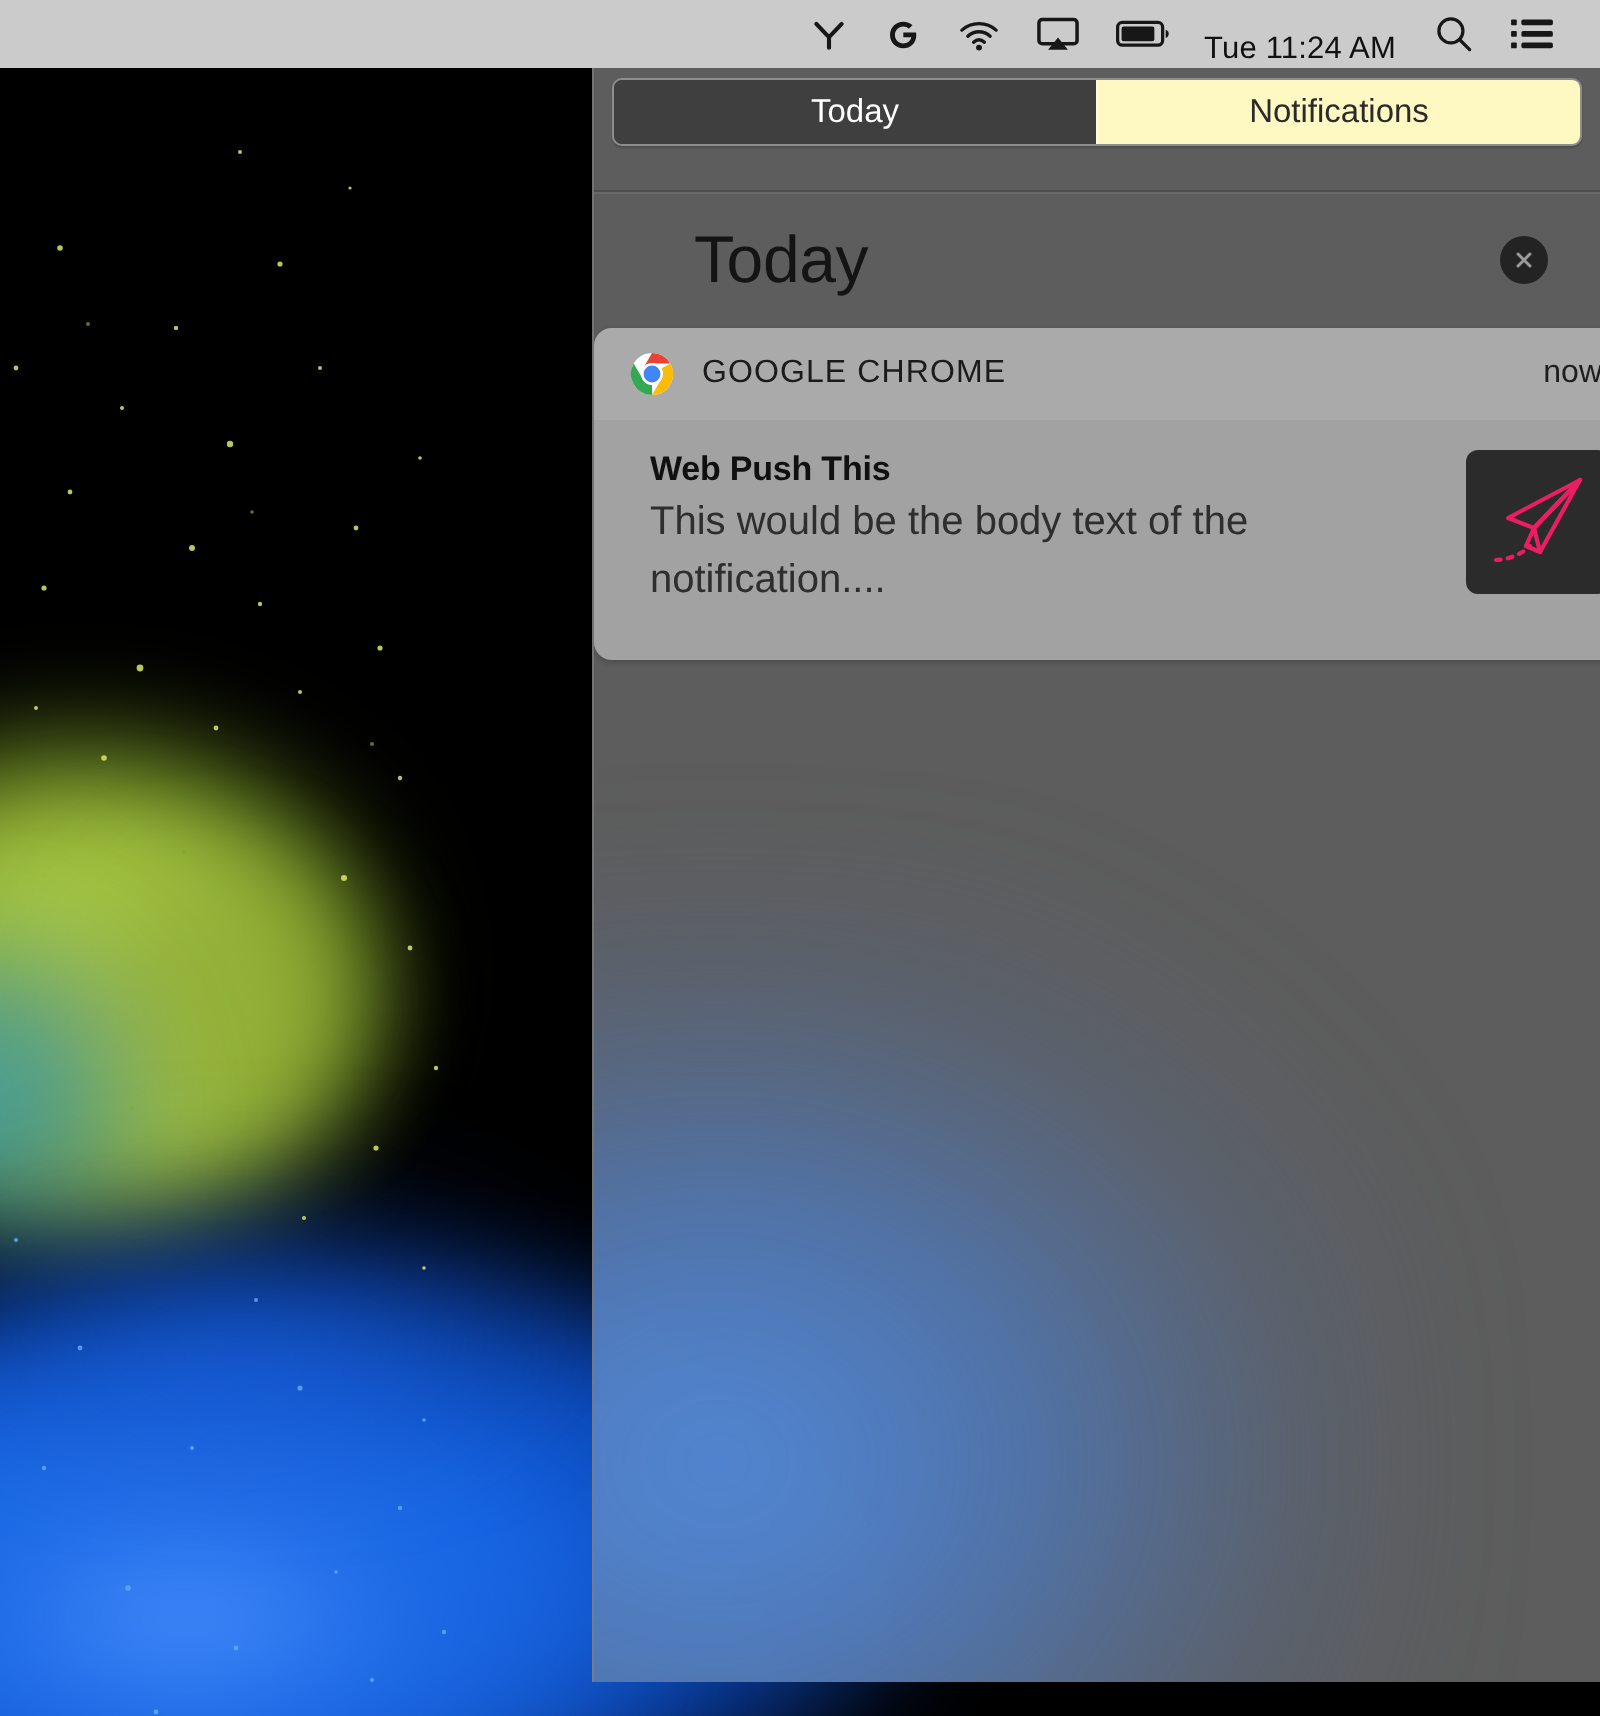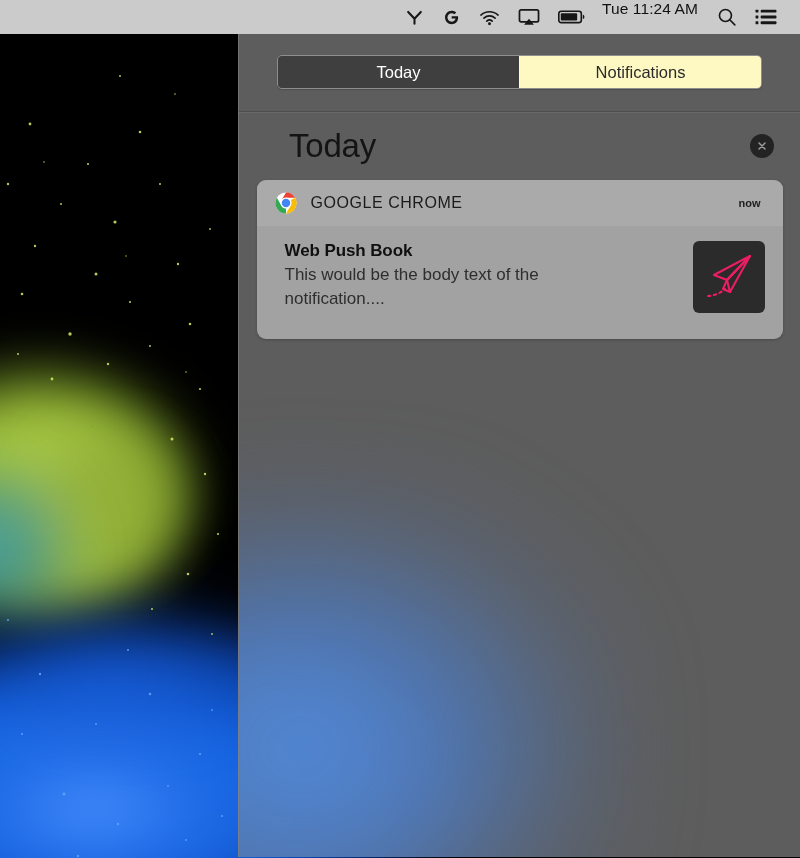--- a/index.html
+++ b/index.html
@@ -40,21 +40,21 @@
     pointer-events: none;
   }
 
   
   #menubar {
     position: absolute;
     left: 0; top: 0;
     width: 800px; height: 34px;
     background: #cbcbcb;
     display: flex;
-    align-items: flex-start;
+    align-items: flex-end;
     justify-content: flex-end;
     box-sizing: border-box;
     padding-right: 14px;
     z-index: 40;
   }
   .mb-item {
     display: flex;
     align-items: center;
     justify-content: center;
     height: 34px;
@@ -65,22 +65,22 @@
     font-size: 15.5px;
     color: #111;
     letter-spacing: 0.1px;
     padding: 0 10px 0 8px;
     white-space: nowrap;
   }
 
   
   #notification-center {
     position: absolute;
-    right: 0; top: 33px;
-    width: 562px;
+    right: 0; top: 17px;
+    width: 504px;
     height: 824px;
     background: rgba(108,108,108,0.86);
     backdrop-filter: blur(28px);
     -webkit-backdrop-filter: blur(28px);
     border-left: 1px solid rgba(255,255,255,0.14);
     box-sizing: border-box;
     overflow: hidden;
     z-index: 30;
   }
   
@@ -192,44 +192,43 @@
     margin-right: 14px;
     flex: 0 0 auto;
   }
   #app-name {
     font-size: 16px;
     color: #1b1b1b;
     letter-spacing: 0.55px;
     flex: 1;
   }
   #card-time {
-    font-size: 11px;
+    font-size: 16px;
     color: #1e1e1e;
-    font-weight: bold;
   }
   #card-body {
     display: flex;
     padding: 13px 18px 26px 28px;
     box-sizing: border-box;
   }
   #card-text { flex: 1; padding-right: 14px; min-width: 0; }
   #notif-title {
     font-size: 17px;
     font-weight: bold;
     color: #101010;
     line-height: 1.42;
     letter-spacing: -0.1px;
   }
   #notif-site {
     font-size: 17px;
     color: #1b1b1b;
     line-height: 1.42;
   }
   #notif-body {
-    font-size: 17px;
+    font-size: 20px;
     color: #2e2e2e;
     line-height: 1.43;
     max-width: 330px;
   }
   #notif-image {
     width: 72px; height: 72px;
     flex: 0 0 auto;
     border-radius: 6px;
     background: #2b2b2b;
     display: flex;
@@ -358,21 +357,21 @@
             <path d="M24 47 A23 23 0 0 1 4.08 12.5 L14.02 29.75 A11.5 11.5 0 0 0 24 35.5 Z" fill="#34a853"></path>
             <circle cx="24" cy="24" r="12" fill="#ffffff"></circle>
             <circle cx="24" cy="24" r="9.2" fill="#4285f4"></circle>
           </svg>
           <div id="app-name">GOOGLE CHROME</div>
           <div id="card-time">now</div>
         </div>
 
         <div id="card-body">
           <div id="card-text">
-            <div id="notif-title">Web Push Book</div>
+            <div id="notif-title">Web Push This</div>
             <div id="notif-body">This would be the body text of the notification....</div>
           </div>
           <div id="notif-image">
             <svg width="58" height="58" viewBox="0 0 58 58" aria-hidden="true">
               <g fill="none" stroke="#ec1e63" stroke-width="2.1" stroke-linejoin="round" stroke-linecap="round">
                 <path d="M50 8 L14 27 L27 32 Z"></path>
                 <path d="M50 8 L30 44 L27 32 Z"></path>
                 <path d="M27 32 L50 8"></path>
                 <path d="M27 32 L23 41 L30 44"></path>
               </g>

